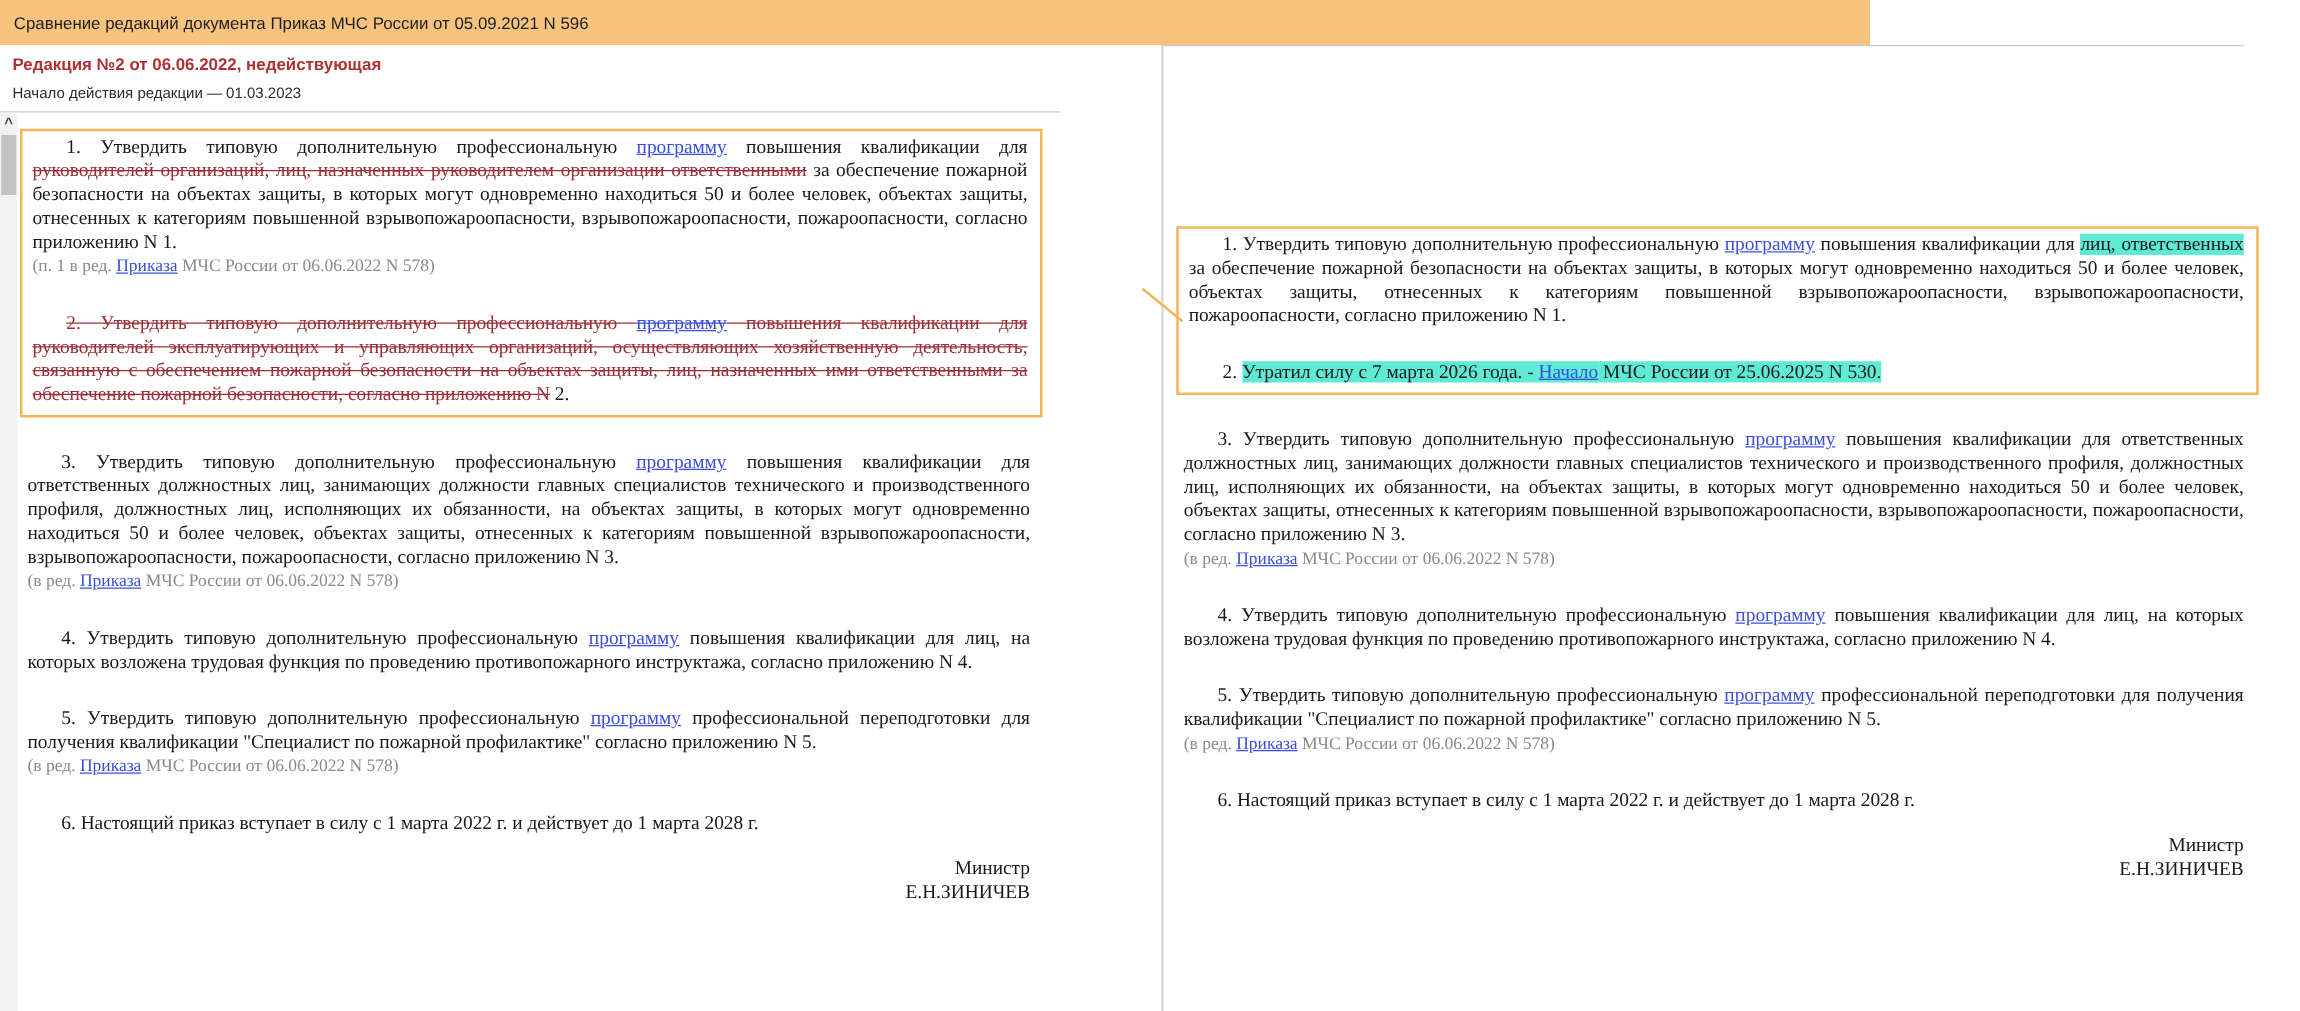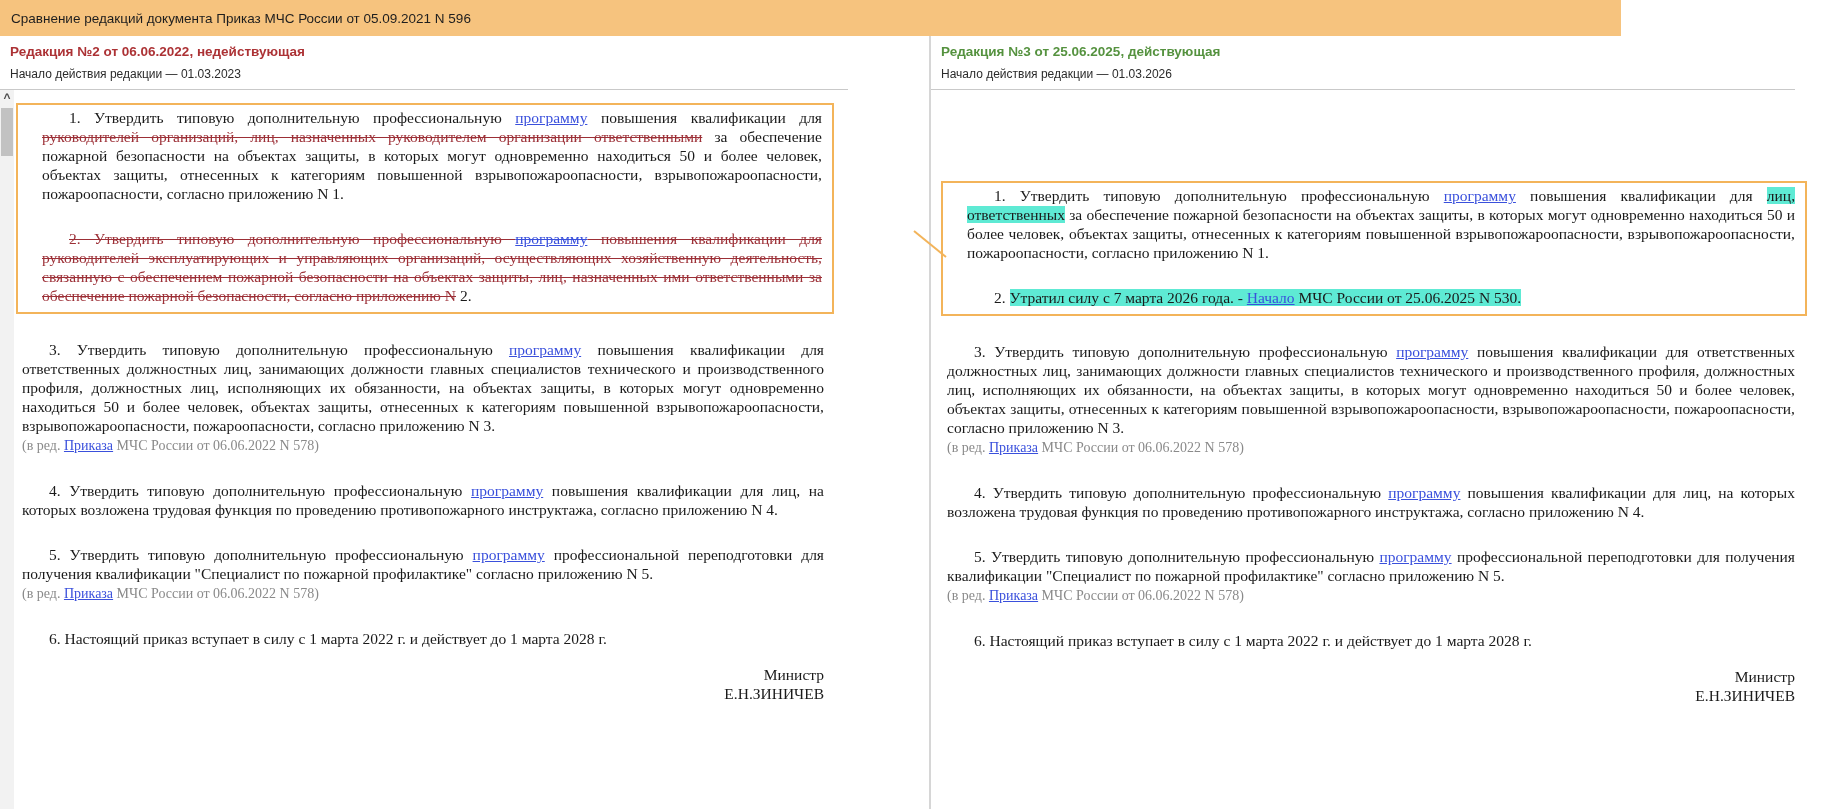--- a/index.html
+++ b/index.html
@@ -2,21 +2,21 @@
 <html><head>
 <meta charset="utf-8">
 <style>
   html,body{margin:0;padding:0}
   body{
     position:relative;width:1840px;height:809px;overflow:hidden;
     background:#ffffff;font-family:"Liberation Sans",sans-serif;
   }
   
   .topbar{
-    position:absolute;left:0;top:0;width:1621px;height:36px;background:#F6C37E;
+    position:absolute;left:0;top:0;width:1496px;height:36px;background:#F6C37E;
     display:flex;align-items:center;box-sizing:border-box;padding-left:11px;
     font-size:13.5px;color:#1E1E1E;
   }
   
   .panel{position:absolute;top:36px;bottom:0;background:#fff}
   .panel.left{left:0;width:848px}
   .panel.right{left:931px;right:0}
   .vdivider{position:absolute;left:929px;top:36px;bottom:0;width:2px;background:#D6D6D6}
   .phead{height:53px;box-sizing:border-box;padding:8px 0 0 10px}
   .phead .l1{font-weight:bold;font-size:13.5px}
@@ -33,21 +33,21 @@
          font-weight:bold;font-size:12px;color:#4A4A4A;line-height:16px}
   .sb-thumb{position:absolute;top:18px;left:1px;width:12px;height:48px;background:#C2C2C2}
   
   .textwrap{box-sizing:border-box;height:100%}
   .panel.left .textwrap{padding:13px 24px 0 8px}
   .panel.right .textwrap{padding:13px 45px 0 16px}
   .doc{font-family:"Liberation Serif","DejaVu Serif",serif;font-size:15.5px;line-height:19px;
        color:#1A1A1A;text-align:justify}
   .para{text-indent:27px;margin-top:26px}
   .note{font-size:14px;color:#8A8A8A;margin-top:1px}
-  .diffbox{border:2px solid #F3B45A;padding:3px 10px 7px 24px;margin:0 -10px 11px -6px;background:#fff}
+  .diffbox{border:2px solid #F3B45A;padding:3px 10px 7px 8px;margin:0 -10px 11px -6px;background:#fff}
   .panel.right .diffbox{margin-right:-12px}
   .diffbox .para:first-child{margin-top:0}
   .offset{margin-top:78px}
   .lnk{color:#3A50DC;text-decoration:underline;cursor:pointer}
   .stk{color:#9C2F36;text-decoration:line-through}
   .stk.lnk{color:#3A50DC;text-decoration:underline line-through}
   .hl{background:#5eead4}
   .note .lnk{color:#3A50DC}
   .sig{margin-top:17px;text-align:right}
   
@@ -73,41 +73,38 @@
   </div>
   <div class="hline"></div>
   <div class="pcontent">
     <div class="sb">
       <div class="sb-up">^</div>
       <div class="sb-thumb"></div>
     </div>
     <div class="textwrap doc">
         <div class="diffbox">
           <div class="para"><span>1. Утвердить типовую дополнительную профессиональную </span><span class="lnk">программу</span><span> повышения квалификации для </span><span class="stk">руководителей организаций, лиц, назначенных руководителем организации ответственными</span><span> за обеспечение пожарной безопасности на объектах защиты, в которых могут одновременно находиться 50 и более человек, объектах защиты, отнесенных к категориям повышенной взрывопожароопасности, взрывопожароопасности, пожароопасности, согласно приложению N 1.</span></div>
+          <div class="note"><span>(п. 1 в ред. </span><span class="lnk">Приказа</span><span> МЧС России от 06.06.2022 N 578)</span></div>
           <div class="para"><span class="stk">2. Утвердить типовую дополнительную профессиональную </span><span class="stk lnk">программу</span><span class="stk"> повышения квалификации для руководителей эксплуатирующих и управляющих организаций, осуществляющих хозяйственную деятельность, связанную с обеспечением пожарной безопасности на объектах защиты, лиц, назначенных ими ответственными за обеспечение пожарной безопасности, согласно приложению N</span><span> 2.</span></div>
         </div>
         <div class="para"><span>3. Утвердить типовую дополнительную профессиональную </span><span class="lnk">программу</span><span> повышения квалификации для ответственных должностных лиц, занимающих должности главных специалистов технического и производственного профиля, должностных лиц, исполняющих их обязанности, на объектах защиты, в которых могут одновременно находиться 50 и более человек, объектах защиты, отнесенных к категориям повышенной взрывопожароопасности, взрывопожароопасности, пожароопасности, согласно приложению N 3.</span></div>
         <div class="note"><span>(в ред. </span><span class="lnk">Приказа</span><span> МЧС России от 06.06.2022 N 578)</span></div>
         <div class="para"><span>4. Утвердить типовую дополнительную профессиональную </span><span class="lnk">программу</span><span> повышения квалификации для лиц, на которых возложена трудовая функция по проведению противопожарного инструктажа, согласно приложению N 4.</span></div>
         <div class="para"><span>5. Утвердить типовую дополнительную профессиональную </span><span class="lnk">программу</span><span> профессиональной переподготовки для получения квалификации "Специалист по пожарной профилактике" согласно приложению N 5.</span></div>
         <div class="note"><span>(в ред. </span><span class="lnk">Приказа</span><span> МЧС России от 06.06.2022 N 578)</span></div>
         <div class="para"><span>6. Настоящий приказ вступает в силу с 1 марта 2022 г. и действует до 1 марта 2028 г.</span></div>
         <div class="sig">
           <div>Министр</div>
           <div>Е.Н.ЗИНИЧЕВ</div>
         </div>
       </div>
   </div>
 </div>
 
 <div class="panel right">
-  <div class="phead">
-    <div class="l1">Редакция №3 от 25.06.2025, действующая</div>
-    <div class="l2">Начало действия редакции — 01.03.2026</div>
-  </div>
   <div class="hline"></div>
   <div class="pcontent">
     <div class="textwrap doc">
         <div class="diffbox offset">
           <div class="para"><span>1. Утвердить типовую дополнительную профессиональную </span><span class="lnk">программу</span><span> повышения квалификации для </span><span class="hl">лиц, ответственных</span><span> за обеспечение пожарной безопасности на объектах защиты, в которых могут одновременно находиться 50 и более человек, объектах защиты, отнесенных к категориям повышенной взрывопожароопасности, взрывопожароопасности, пожароопасности, согласно приложению N 1.</span></div>
           <div class="para"><span>2. </span><span class="hl">Утратил силу с 7 марта 2026 года. - </span><span class="hl lnk">Начало</span><span class="hl"> МЧС России от 25.06.2025 N 530.</span></div>
         </div>
         <div class="para"><span>3. Утвердить типовую дополнительную профессиональную </span><span class="lnk">программу</span><span> повышения квалификации для ответственных должностных лиц, занимающих должности главных специалистов технического и производственного профиля, должностных лиц, исполняющих их обязанности, на объектах защиты, в которых могут одновременно находиться 50 и более человек, объектах защиты, отнесенных к категориям повышенной взрывопожароопасности, взрывопожароопасности, пожароопасности, согласно приложению N 3.</span></div>
         <div class="note"><span>(в ред. </span><span class="lnk">Приказа</span><span> МЧС России от 06.06.2022 N 578)</span></div>
         <div class="para"><span>4. Утвердить типовую дополнительную профессиональную </span><span class="lnk">программу</span><span> повышения квалификации для лиц, на которых возложена трудовая функция по проведению противопожарного инструктажа, согласно приложению N 4.</span></div>

